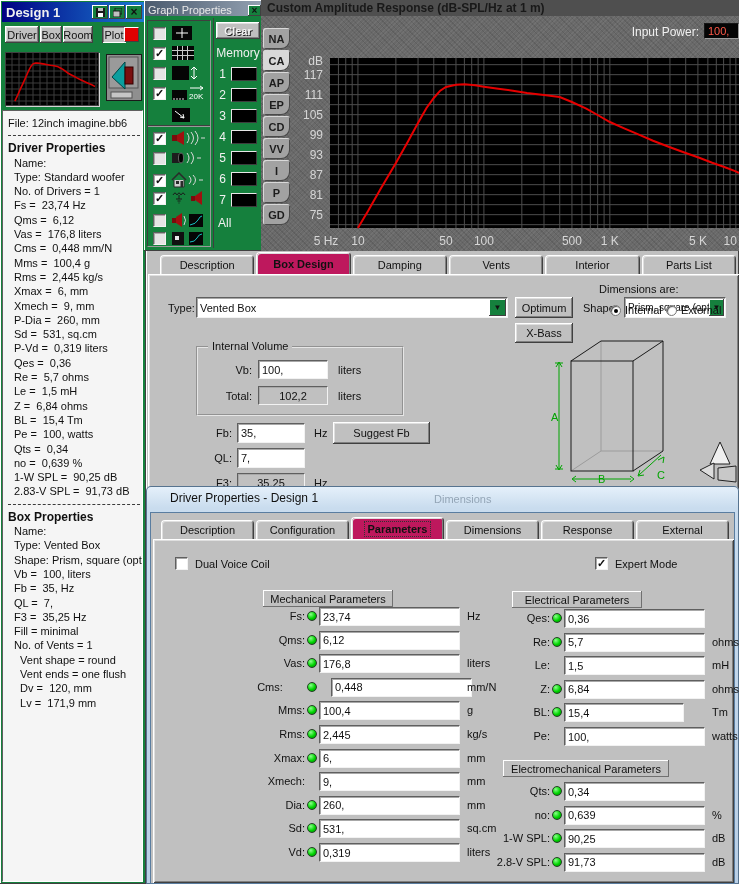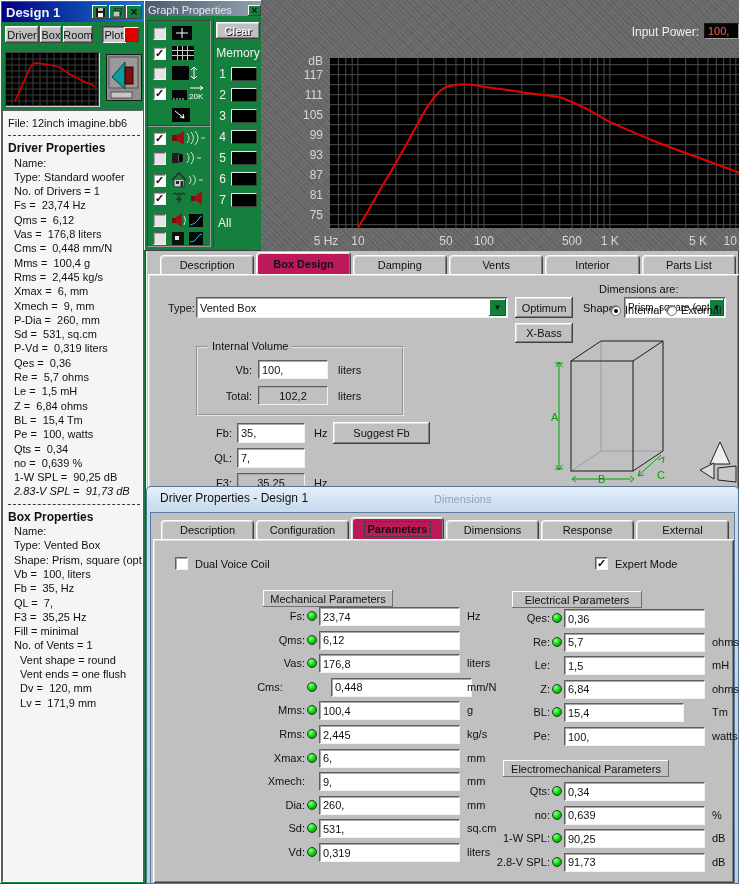--- a/index.html
+++ b/index.html
@@ -252,21 +252,21 @@
         <div class="info-line" style="padding-left: 6px;">P-Vd =  0,319 liters</div>
         <div class="info-line" style="padding-left: 6px;">Qes =  0,36</div>
         <div class="info-line" style="padding-left: 6px;">Re =  5,7 ohms</div>
         <div class="info-line" style="padding-left: 6px;">Le =  1,5 mH</div>
         <div class="info-line" style="padding-left: 6px;">Z =  6,84 ohms</div>
         <div class="info-line" style="padding-left: 6px;">BL =  15,4 Tm</div>
         <div class="info-line" style="padding-left: 6px;">Pe =  100, watts</div>
         <div class="info-line" style="padding-left: 6px;">Qts =  0,34</div>
         <div class="info-line" style="padding-left: 6px;">no =  0,639 %</div>
         <div class="info-line" style="padding-left: 6px;">1-W SPL =  90,25 dB</div>
-        <div class="info-line" style="padding-left: 6px; font-style: italic;">2.83-V SPL =  91,73 dB</div>
+        <div class="info-line" style="padding-left: 6px;">2.83-V SPL =  91,73 dB</div>
         <div class="divider"></div>
         <div class="info-line" style="font-weight: bold; font-size: 12px;">Box Properties</div>
         <div class="info-line" style="padding-left: 6px;">Name:</div>
         <div class="info-line" style="padding-left: 6px;">Type: Vented Box</div>
         <div class="info-line" style="padding-left: 6px;">Shape: Prism, square (optimu</div>
         <div class="info-line" style="padding-left: 6px;">Vb =  100, liters</div>
         <div class="info-line" style="padding-left: 6px;">Fb =  35, Hz</div>
         <div class="info-line" style="padding-left: 6px;">QL =  7,</div>
         <div class="info-line" style="padding-left: 6px;">F3 =  35,25 Hz</div>
         <div class="info-line" style="padding-left: 6px;">Fill = minimal</div>
@@ -434,22 +434,36 @@
           <div style="position: absolute; left: 2px; top: 175px; display: flex; align-items: center; gap: 5px;">
             <span class="mem-num">7</span>
             <div class="mem-swatch"></div>
           </div>
         </div>
       <div class="abs wlbl" style="left:4px;top:198px;font-size:12px;">All</div>
     </div>
   </div>
 
   <div class="abs tex-dark" style="left:261px;top:0;width:478px;height:251px;">
+    <div class="abs" style="left:0;top:0;width:478px;height:16px;background:#4f4f4f;display:flex;align-items:center;">
+      <span style="color:#191919;font-weight:bold;font-size:12px;padding-left:6px;white-space:nowrap;">Custom Amplitude Response (dB-SPL/Hz at 1 m)</span>
+    </div>
     <span class="abs wlbl" style="left:358px;top:25px;width:80px;text-align:right;font-size:12px;">Input Power:</span>
     <div class="abs dark-field" style="left:443px;top:23px;width:35px;height:16px;">100,</div>
+    <div class="abs" id="amp-tabs" style="left:2px;top:28px;">
+        <div class="vtab">NA</div>
+        <div class="vtab sel">CA</div>
+        <div class="vtab">AP</div>
+        <div class="vtab">EP</div>
+        <div class="vtab">CD</div>
+        <div class="vtab">VV</div>
+        <div class="vtab">I</div>
+        <div class="vtab">P</div>
+        <div class="vtab">GD</div>
+      </div>
     <svg class="abs" id="amp-chart" style="left:0;top:16px;" width="478" height="235">
         <rect x="69" y="42" width="409" height="170" fill="#000000"></rect>
         <line x1="77.43237856104464" y1="42" x2="77.43237856104464" y2="212" stroke="#4d4d4d"></line>
         <line x1="84.73683711844603" y1="42" x2="84.73683711844603" y2="212" stroke="#4d4d4d"></line>
         <line x1="91.179826184966" y1="42" x2="91.179826184966" y2="212" stroke="#4d4d4d"></line>
         <line x1="96.94327630019905" y1="42" x2="96.94327630019905" y2="212" stroke="#4d4d4d"></line>
         <line x1="134.8599396036111" y1="42" x2="134.8599396036111" y2="212" stroke="#4d4d4d"></line>
         <line x1="157.03976578857709" y1="42" x2="157.03976578857709" y2="212" stroke="#4d4d4d"></line>
         <line x1="172.77660290702318" y1="42" x2="172.77660290702318" y2="212" stroke="#4d4d4d"></line>
         <line x1="184.98304208877613" y1="42" x2="184.98304208877613" y2="212" stroke="#4d4d4d"></line>
@@ -509,21 +523,21 @@
         <text x="222.89970539218822" y="229" fill="#d6d6d6" font-size="12" text-anchor="middle">100</text>
         <text x="310.93947118076534" y="229" fill="#d6d6d6" font-size="12" text-anchor="middle">500</text>
         <text x="348.85613448417735" y="229" fill="#d6d6d6" font-size="12" text-anchor="middle">1 K</text>
         <text x="436.89590027275443" y="229" fill="#d6d6d6" font-size="12" text-anchor="middle">5 K</text>
         <text x="474.8125635761665" y="229" fill="#d6d6d6" font-size="12" text-anchor="middle">10 K</text>
       </svg>
   </div>
 
   <div class="abs" style="left:146px;top:486px;width:593px;height:398px;border-radius:5px 5px 0 0;
               background:linear-gradient(180deg,#e6f1fb,#c9dcee 22px,#b9cfe6);box-shadow:inset 0 0 0 1px #56738f;">
-    <span class="abs" style="left:14px;top:5px;font-size:12px;color:#101010;">Driver Properties - Design 1</span>
+    <span class="abs" style="left:24px;top:5px;font-size:12px;color:#101010;">Driver Properties - Design 1</span>
     <span class="abs" style="left:288px;top:7px;font-size:11px;color:#93a5b6;">Dimensions</span>
     <div class="abs" style="left:4px;top:26px;width:585px;height:372px;background:#c0c0c0;border:1px solid #5a7da0;">
       <div class="tabrow abs" id="drv-tabs" style="left:10px;top:4px;width:570px;height:22px;">
           <div class="tab">
             <span>Description</span>
           </div>
           <div class="tab">
             <span>Configuration</span>
           </div>
           <div class="tab sel focus">

